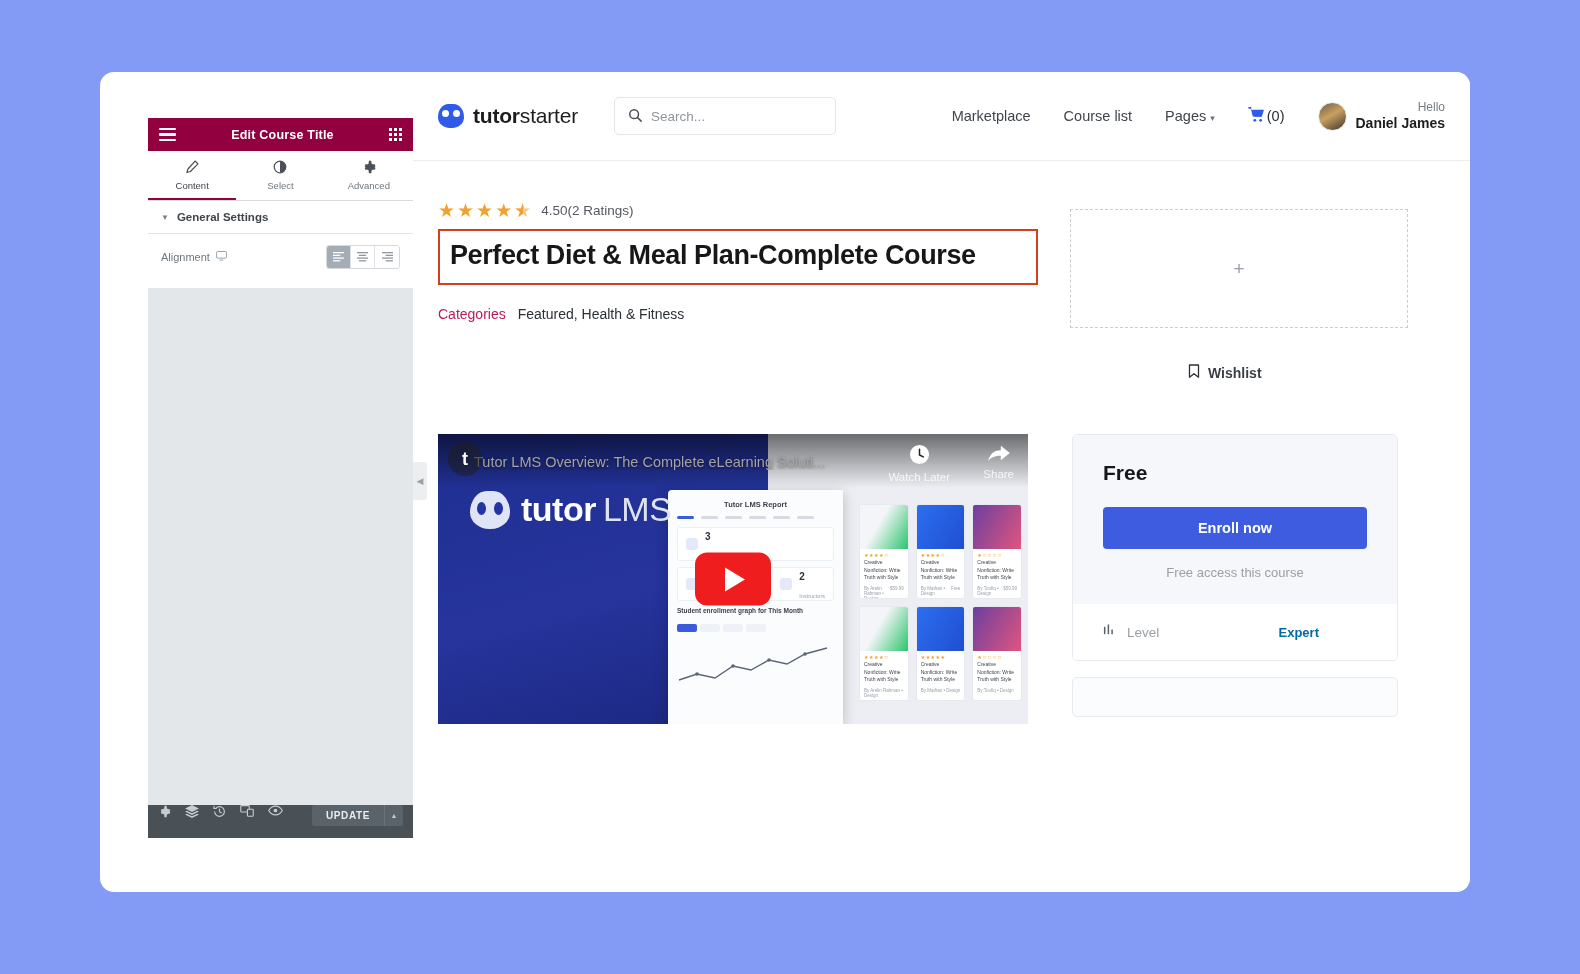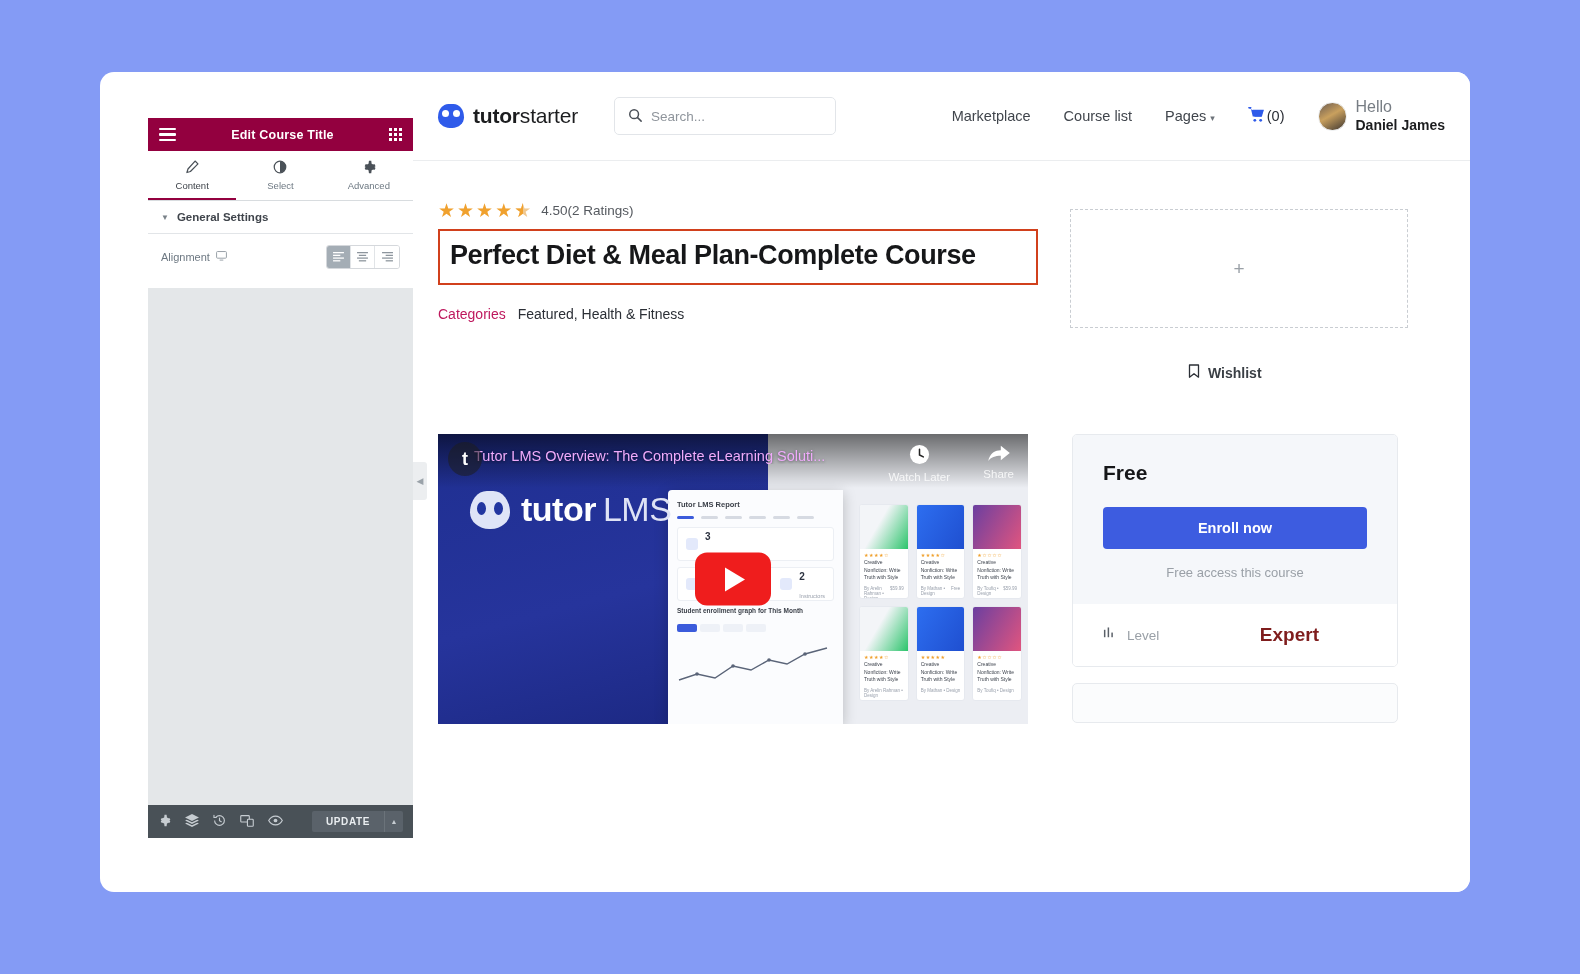--- a/index.html
+++ b/index.html
@@ -93,21 +93,21 @@
     border-right: 1px solid #e1e4e7;
   }
   .align-btn:last-child { border-right: none; }
   .align-btn.active { background: #a4adb5; }
   .align-btn svg { display: block; }
 
   #panel-filler { flex: 1 1 auto; background: #E4E7E9; }
 
   #panel-footer {
     height: 33px; background: #495157; flex: 0 0 auto;
-    display: flex; align-items: center; padding: 0 10px; gap: 14px;
+    display: flex; padding: 0 10px; gap: 14px;
   }
   #panel-footer .fic { color: #c6ccd1; font-size: 12px; cursor: pointer; line-height: 1; }
   #update-btn {
     margin-left: auto; display: flex; align-items: stretch; height: 21px;
   }
   #update-btn .ubtn {
     background: #5a626a; color: #e9edf0; font-size: 10px; font-weight: 700;
     letter-spacing: .6px; padding: 0 14px; display: flex; align-items: center;
     cursor: pointer; border-radius: 2px 0 0 2px;
   }
@@ -169,21 +169,21 @@
   .nav-link .chev { font-size: 9px; color: #6d737a; margin-left: 4px; }
   #cart { display: flex; align-items: center; gap: 2px; cursor: pointer; }
   #cart .cart-icon { color: #2F5BEA; font-size: 15px; }
   #cart .cart-count { font-size: 14.5px; color: #2b2f36; }
   #user { display: flex; align-items: center; gap: 9px; cursor: pointer; }
   #avatar {
     width: 29px; height: 29px; border-radius: 50%; flex: 0 0 auto;
     background: linear-gradient(150deg,#6b5b50 0%,#c9a05e 45%,#3b3430 100%);
     border: 1.5px solid #eceef0;
   }
-  #user .hello { font-size: 16px; color: #777d84; line-height: 1.25; }
+  #user .hello { font-size: 12px; color: #777d84; line-height: 1.25; text-align: right; }
   #user .uname { font-size: 14px; font-weight: 700; color: #1c1d1f; line-height: 1.25; white-space: nowrap; }
 
   
   #course-body { display: flex; padding: 40px 25px 0 25px; gap: 32px; }
   #course-left { width: 600px; flex: 0 0 auto; }
   #course-right { flex: 1; }
 
   #rating-row { display: flex; align-items: center; gap: 10px; margin-bottom: 9px; }
   .stars { display: flex; gap: 2px; font-size: 19px; line-height: 1; color: #F0A12E; }
   .star-half { position: relative; color: #f0c890; }
@@ -233,22 +233,22 @@
   .vid-bg-right {
     position: absolute; left: 330px; top: 0; right: 0; height: 100%;
     background: #eceef3;
   }
   .vid-topbar {
     position: absolute; left: 0; top: 0; right: 0; height: 54px;
     background: linear-gradient(180deg, rgba(0,0,0,.55), rgba(0,0,0,0));
     z-index: 6;
   }
   .vid-title {
-    position: absolute; left: 36px; top: 14px; right: 160px;
-    color: #f0abfc; font-size: 14.5px; z-index: 8;
+    position: absolute; left: 36px; top: 20px; right: 160px;
+    color: #a3a3a3; font-size: 14.5px; z-index: 8;
     white-space: nowrap; overflow: hidden; text-overflow: ellipsis;
     text-shadow: 0 1px 3px rgba(0,0,0,.5);
   }
   .yt-badge {
     position: absolute; left: 10px; top: 8px; width: 34px; height: 34px;
     border-radius: 50%; background: rgba(30,30,30,.55); z-index: 9;
     display: flex; align-items: center; justify-content: center;
     color: #fff; font-size: 18px; font-weight: 700;
   }
   .vid-ctl {
@@ -281,21 +281,21 @@
   .vid-tagline {
     position: absolute; left: 28px; bottom: 16px; z-index: 5;
     color: #fff; font-size: 26px; font-weight: 700; line-height: 1.42;
     letter-spacing: -.3px;
   }
   .vid-dashcard {
     position: absolute; left: 230px; top: 56px; width: 175px; bottom: 0;
     background: #fbfcfe; border-radius: 4px 0 0 0; z-index: 4;
     box-shadow: 0 3px 14px rgba(0,0,0,.22); padding: 10px 9px; overflow: hidden;
   }
-  .dc-title { font-size: 7.5px; color: #3a3f48; font-weight: 700; margin-bottom: 7px; }
+  .dc-title { font-size: 7.5px; color: #3a3f48; font-weight: 700; margin-bottom: 7px; text-align: center; }
   .dc-tabs { display: flex; gap: 7px; margin-bottom: 8px; }
   .dc-tabs i { display: block; width: 17px; height: 3px; background: #d6dae2; border-radius: 2px; }
   .dc-tabs i:first-child { background: #3b5bdb; }
   .dc-stat {
     background: #fff; border: 1px solid #eceff4; border-radius: 3px;
     height: 34px; margin-bottom: 6px; display: flex; align-items: center;
     padding: 0 8px; gap: 7px;
   }
   .dc-stat .sv { font-size: 10px; font-weight: 700; color: #2c3240; }
   .dc-stat .sl { font-size: 5.5px; color: #9aa1ad; }
@@ -340,21 +340,21 @@
   #price-label { font-size: 21px; font-weight: 700; color: #161719; margin-bottom: 22px; }
   #enroll-btn {
     width: 100%; height: 42px; background: #3D5CE0; color: #fff;
     font-size: 14.5px; font-weight: 700; border: none; border-radius: 4px;
     cursor: pointer; font-family: "Liberation Sans", sans-serif;
   }
   #price-note { text-align: center; font-size: 13px; color: #9aa0a7; margin-top: 16px; }
   #price-meta { background: #fff; padding: 20px 30px; display: flex; align-items: center; }
   #price-meta .mic { font-size: 12px; color: #5b6views; color:#5a6068; margin-right: 11px; letter-spacing: -1px; }
   #price-meta .mlabel { font-size: 13.5px; color: #9aa0a7; }
-  #price-meta .mval { margin-left: auto; font-size: 19px; font-weight: 700; color: #7f1d1d; margin-right: 48px; }
+  #price-meta .mval { margin-left: auto; font-size: 13px; font-weight: 700; color: #0369a1; margin-right: 48px; }
   #price-card-2 {
     margin-top: 16px; border: 1px solid #e7eaee; border-radius: 5px;
     height: 40px; background: #fbfcfd;
   }
 </style>
 </head>
 <body>
 
 <div id="browser-card">
 

